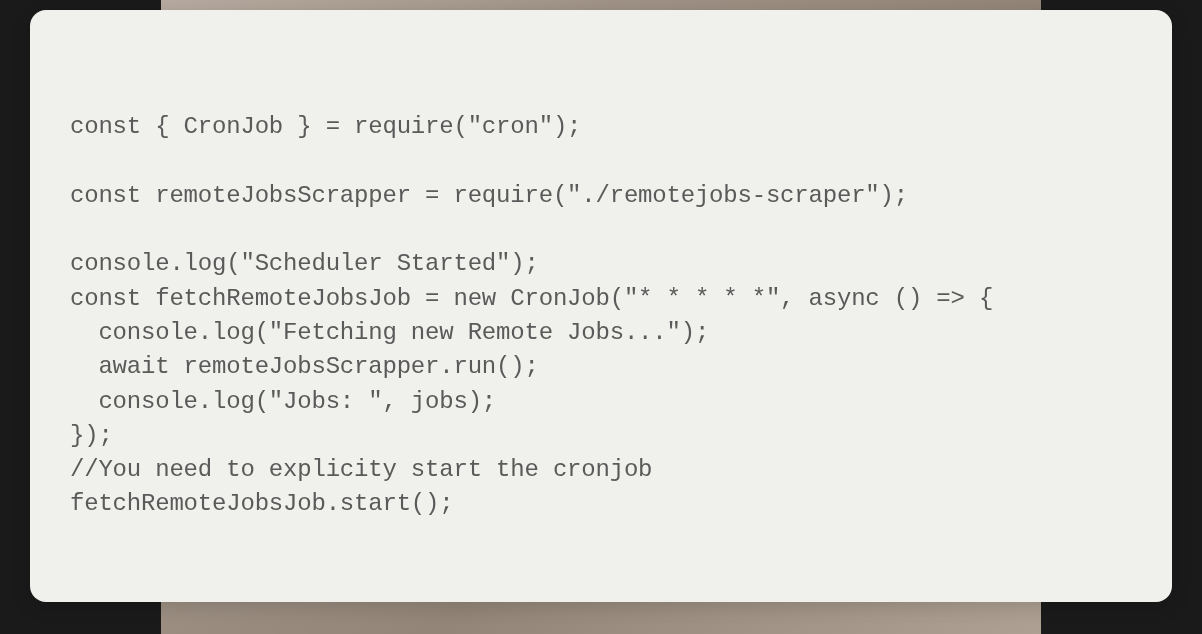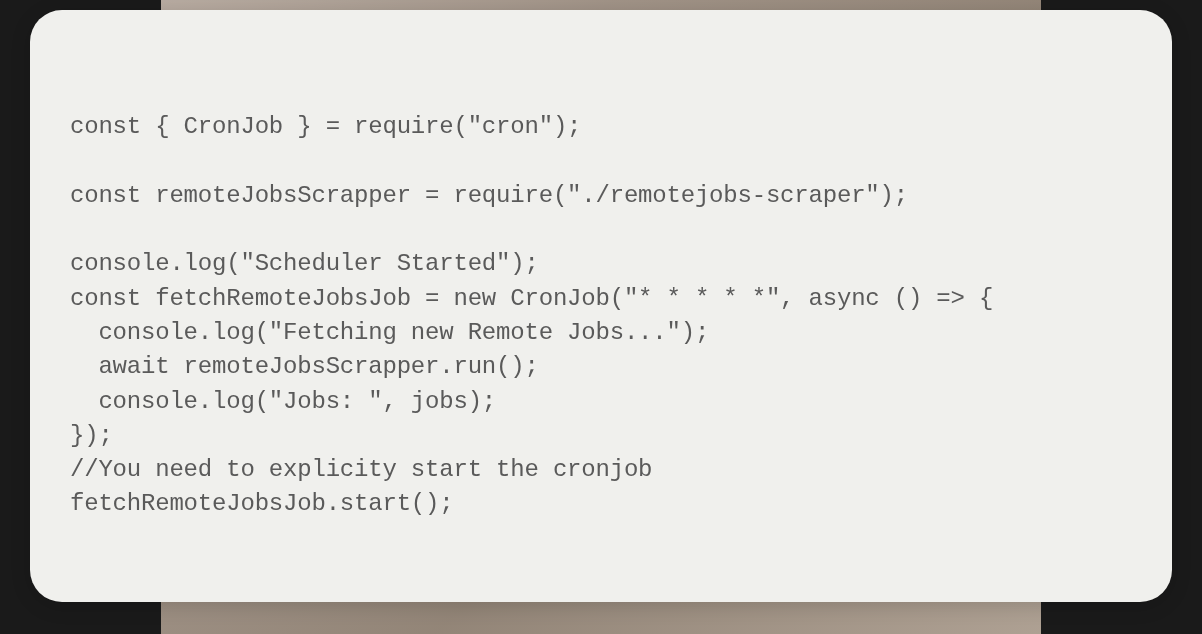--- a/index.html
+++ b/index.html
@@ -27,21 +27,21 @@
       width: 880px;
       height: 100%;
       background: linear-gradient(135deg, #d4c5b9 0%, #b8a89a 30%, #a89888 60%, #c8b8a8 100%);
       opacity: 0.85;
     }
     
     .code-card {
       position: relative;
       z-index: 1;
       background: #f0f0ed;
-      border-radius: 32px;
+      border-radius: 16px;
       width: 1142px;
       margin-top: 10px;
       padding: 100px 32px 80px 40px;
       box-shadow: 0 4px 20px rgba(0,0,0,0.15);
     }
     
     .code-content {
       font-family: 'SF Mono', 'Monaco', 'Menlo', 'Consolas', 'Courier New', monospace;
       font-size: 24px;
       line-height: 1.43;

